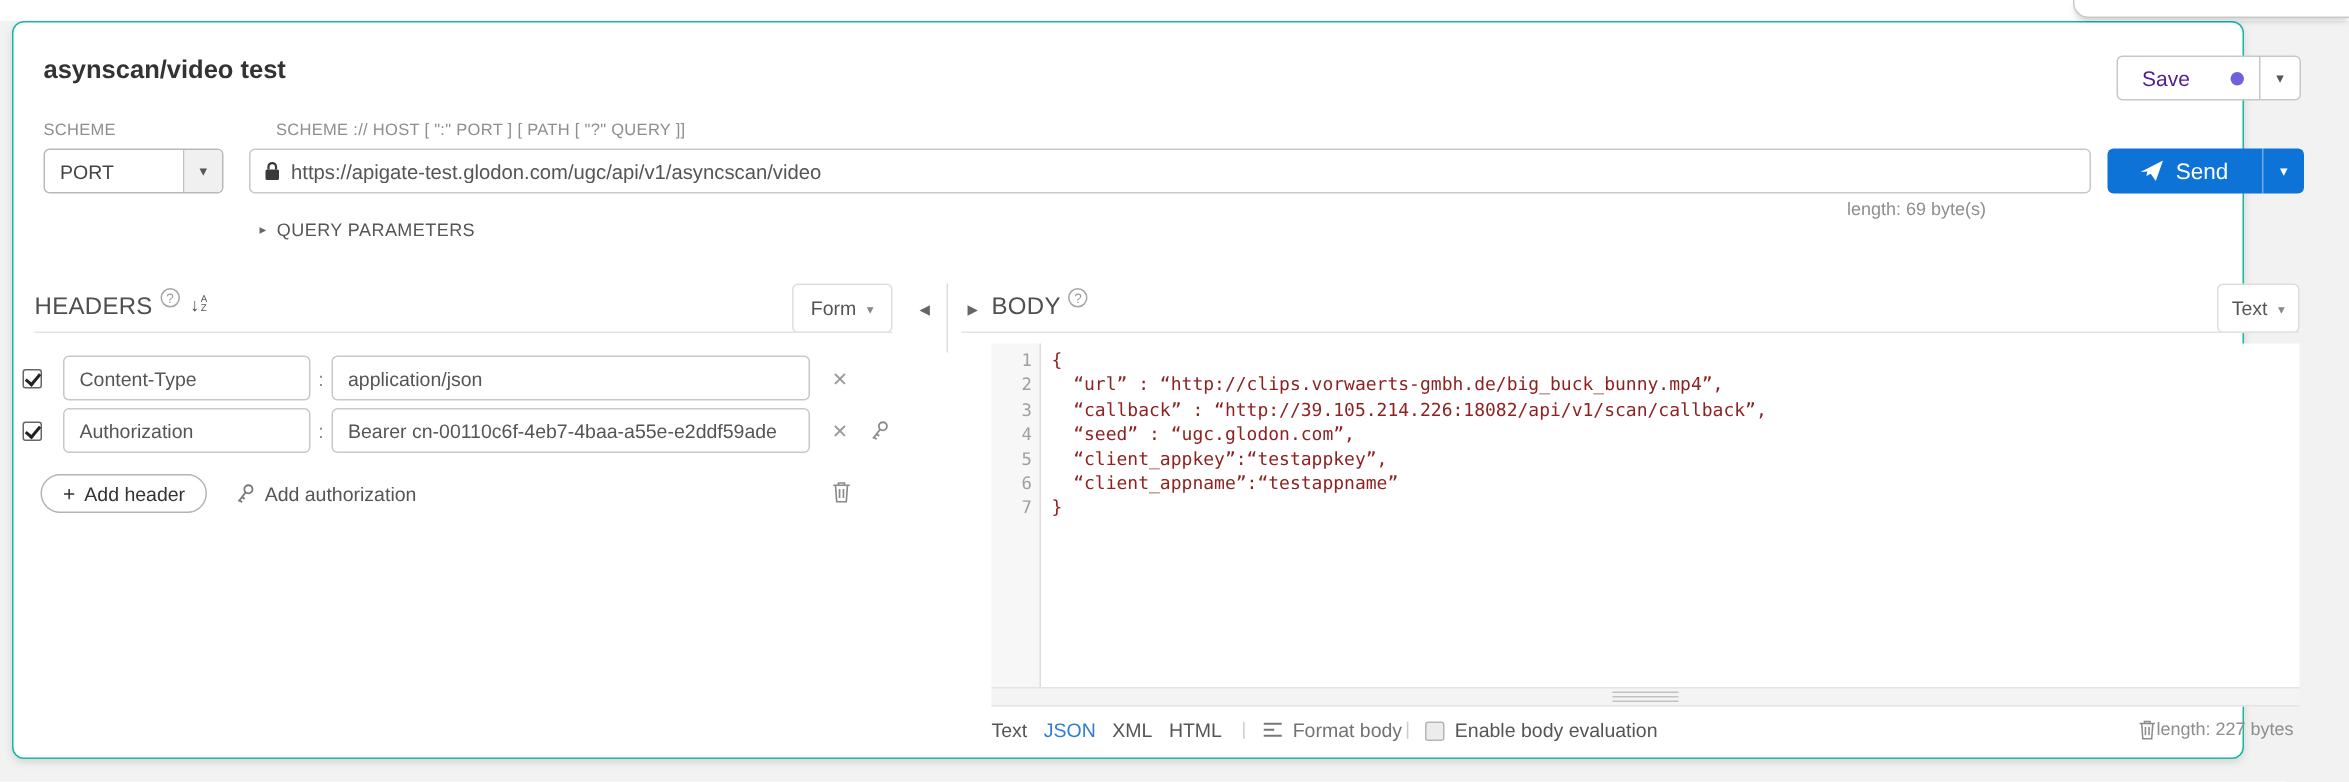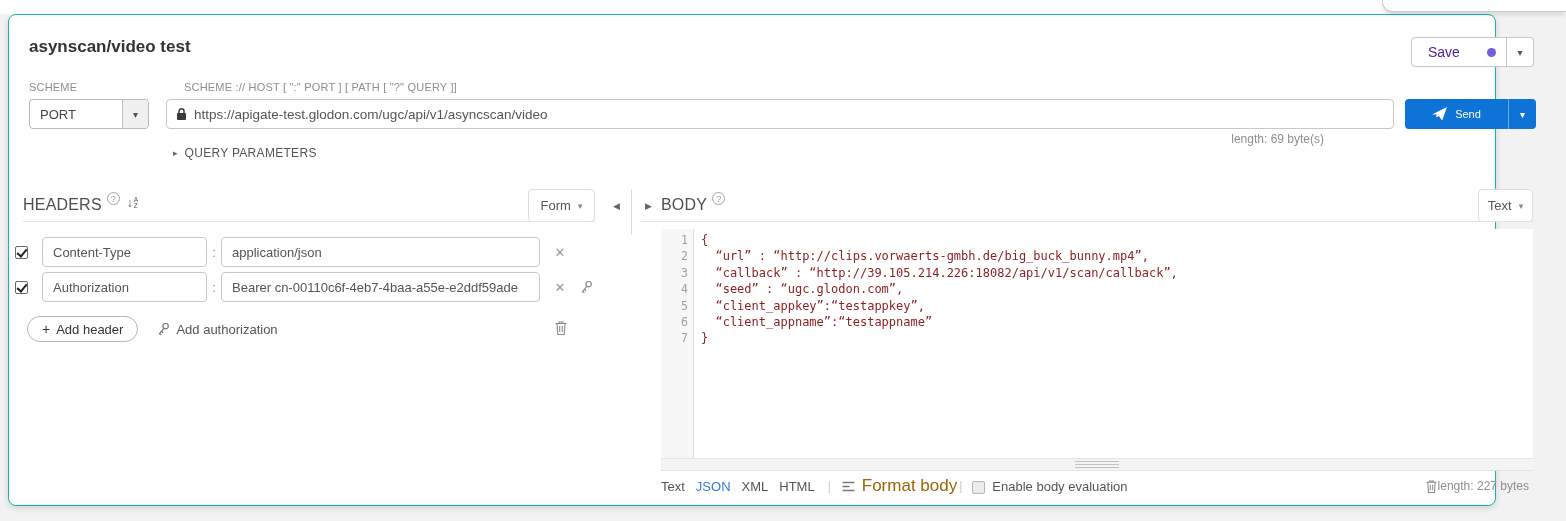--- a/index.html
+++ b/index.html
@@ -37,21 +37,21 @@
     display:flex; align-items:center; justify-content:center; color:#555; font-size:10px; border-radius:0 3px 3px 0; }
 
   .url-field { left:157px; top:84px; width:1228px; height:30px; border:1px solid #c8c8c8; border-radius:4px;
     display:flex; align-items:center; padding-left:9px; background:#fff; }
   .url-field input { border:none; outline:none; flex:1; font-size:13.5px; color:#555; margin-left:7px;
     font-family:"Liberation Sans", sans-serif; background:transparent; }
 
   .send-btn { left:1396px; top:84px; width:131px; height:30px; background:#0d73d6; border:none; border-radius:4px;
     display:flex; align-items:center; cursor:pointer; }
   .send-main { flex:1; display:flex; align-items:center; justify-content:center; gap:8px; height:100%; }
-  .send-label { color:#fff; font-size:11px; }
+  .send-label { color:#fff; font-size:15px; }
   .send-caret { width:28px; height:100%; border-left:1px solid rgba(255,255,255,.4);
     display:flex; align-items:center; justify-content:center; color:#fff; font-size:10px; }
 
   .url-length { top:117px; right:171px; font-size:12px; color:#8e8e8e; }
 
   .query-toggle { left:164px; top:131px; display:flex; align-items:center; gap:7px; cursor:pointer; }
   .tri { font-size:9px; color:#666; }
   .query-label { font-size:12px; color:#555; letter-spacing:.3px; }
 
   .sect-title { font-size:16px; color:#4f4f4f; letter-spacing:.2px; }
@@ -111,21 +111,21 @@
   .resize-strip { left:652px; top:443px; width:872px; height:13px; background:#f4f4f4;
     border-top:1px solid #e4e4e4; border-bottom:1px solid #e4e4e4;
     display:flex; align-items:center; justify-content:center; cursor:row-resize; }
   .grip { display:flex; flex-direction:column; gap:2px; }
   .grip span { display:block; width:44px; height:1px; background:#c2c2c2; }
 
   .body-footer { left:652px; top:462px; width:868px; height:18px; display:flex; align-items:center; }
   .mode { font-size:13px; color:#555; margin-right:11px; cursor:pointer; }
   .mode.active { color:#2d7fd3; }
   .pipe { color:#ccc; margin:0 10px 0 2px; font-size:12px; }
-  .fmt-body { display:flex; align-items:center; gap:6px; font-size:17px; color:#a16207; cursor:pointer; }
+  .fmt-body { display:flex; align-items:center; gap:6px; font-size:13px; color:#737373; cursor:pointer; }
   .eval-wrap { display:flex; align-items:flex-end; gap:7px; font-size:13px; color:#555; cursor:pointer; }
   .eval-cb { width:13px; height:13px; background:#ececec; border:1px solid #b5b5b5; border-radius:2px; cursor:pointer; }
   .footer-right { margin-left:auto; display:flex; align-items:center; gap:0; }
   .len-label { font-size:12px; color:#8e8e8e; }
 
   svg.ic { display:block; }
 </style>
 </head>
 <body>
 

